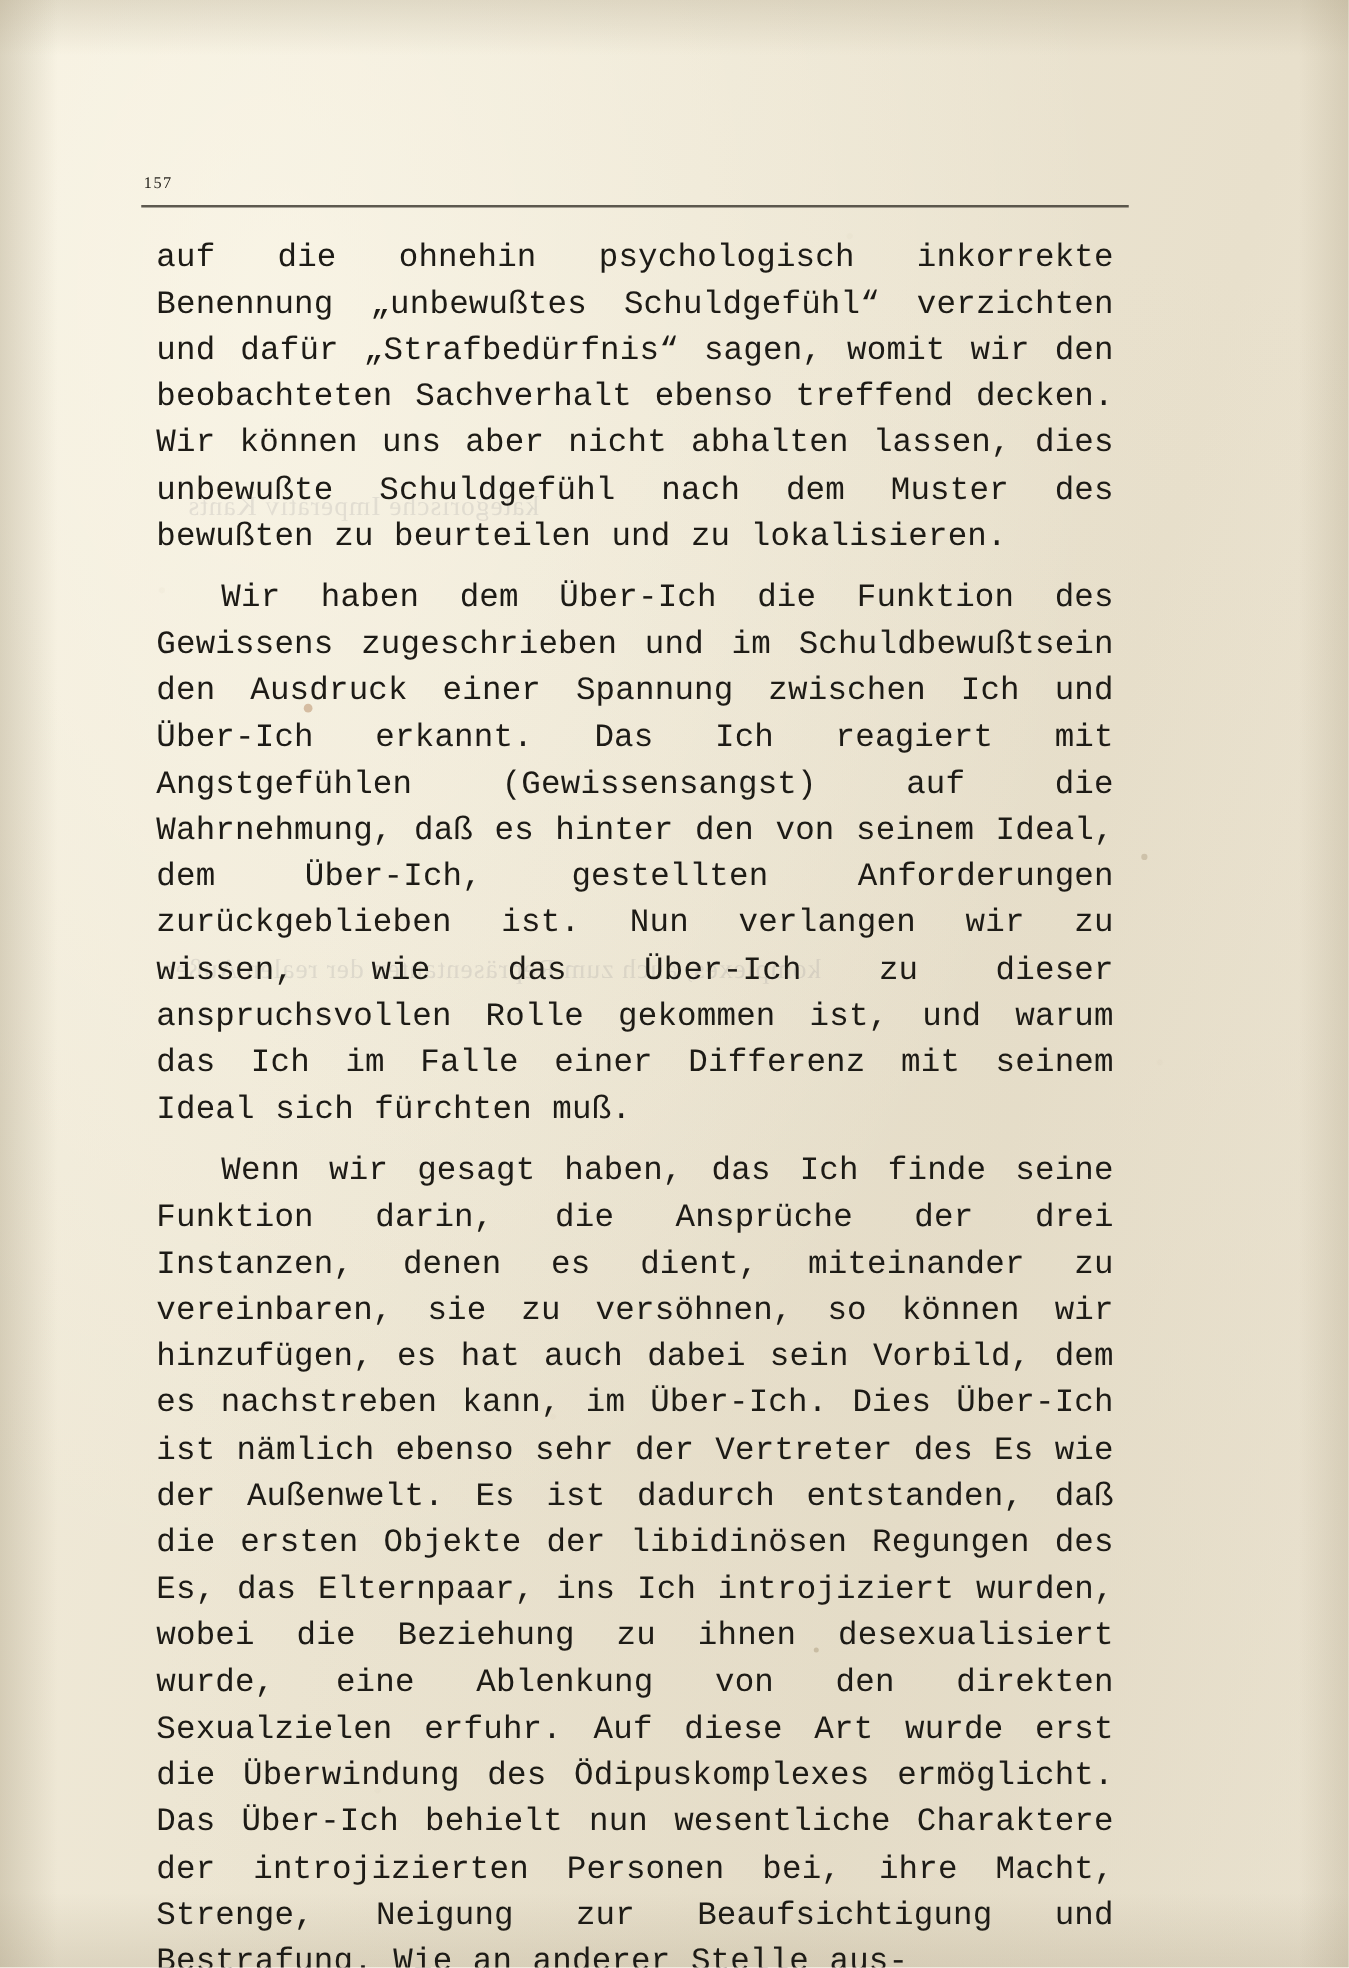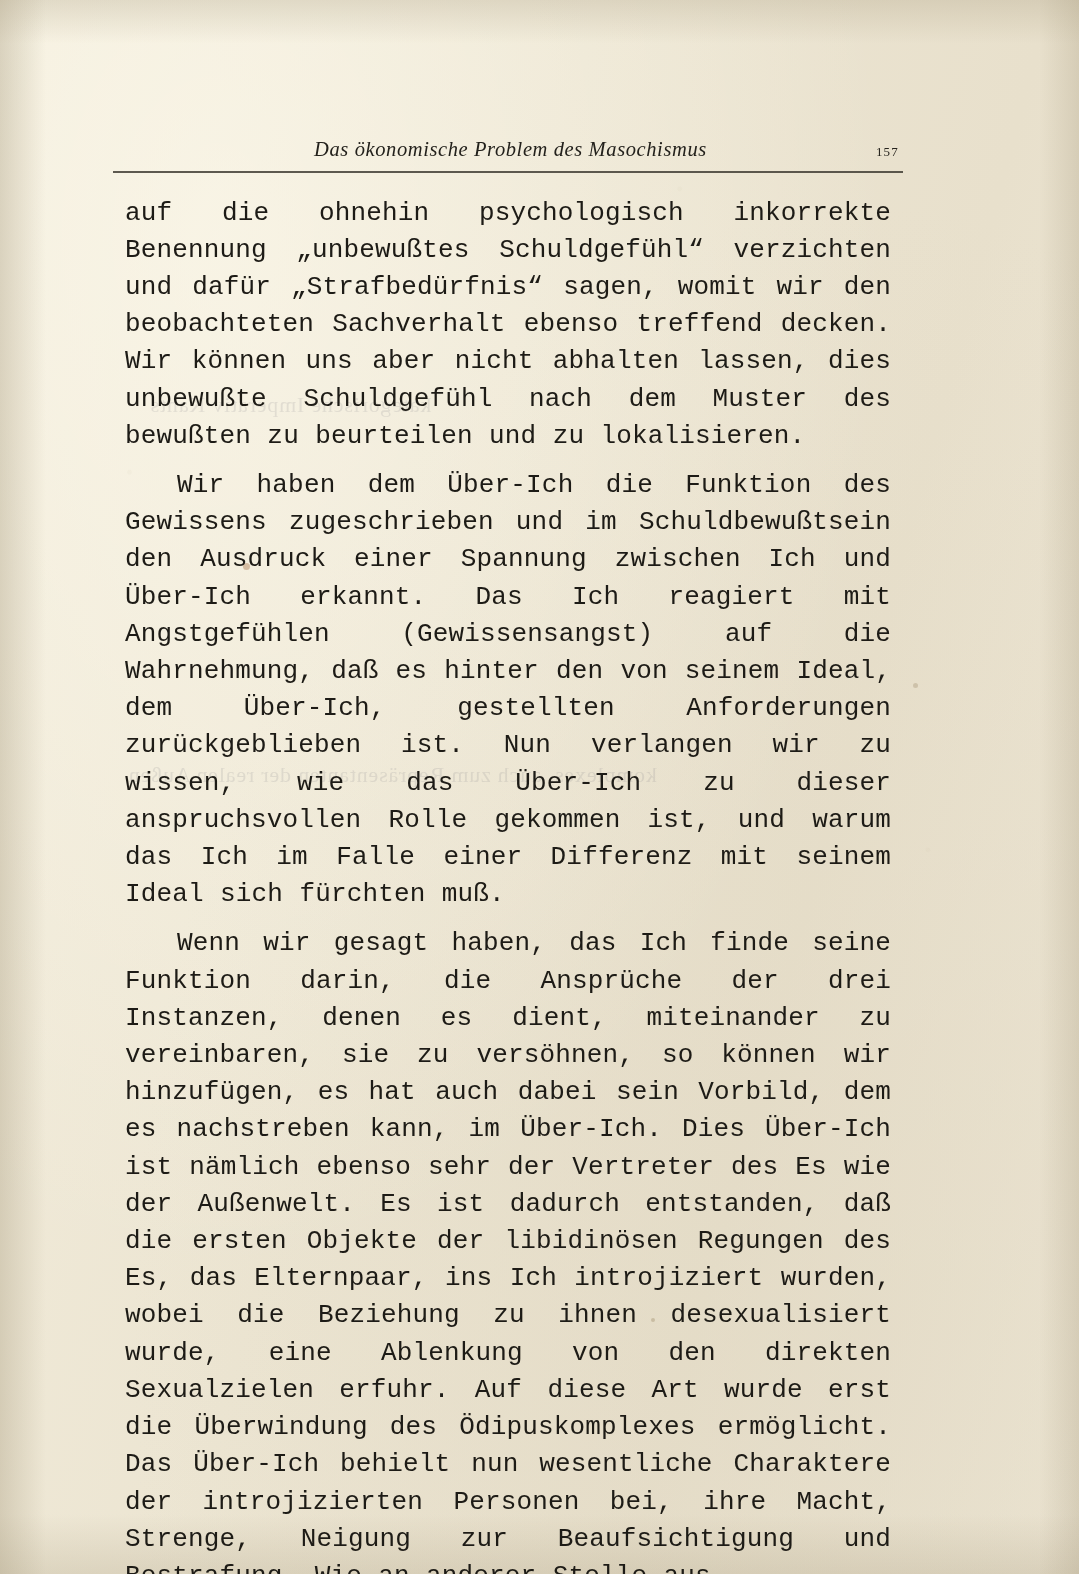--- a/index.html
+++ b/index.html
@@ -144,21 +144,20 @@
   <div class="ghost" style="left:150px; top:392px;">kategorische Imperativ Kants</div>
   <div class="ghost" style="left:128px; top:762px;">komplexes, auch zum Repräsentanten der realen Außen</div>
 
   <div class="speck" style="left:243px; top:563px; width:7px; height:7px; background:rgba(176,126,86,0.45);"></div>
   <div class="speck" style="left:651px; top:1318px; width:4px; height:4px; background:rgba(150,130,95,0.35);"></div>
   <div class="speck" style="left:913px; top:683px; width:5px; height:5px; background:rgba(150,130,95,0.30);"></div>
 
   <div class="content">
 
     <div class="header-row">
-      <div class="running-head">Das ökonomische Problem des Masochismus</div>
       <div class="page-number">157</div>
     </div>
 
     <div class="rule"></div>
 
     <div class="body-text">
       <p>auf die ohnehin psychologisch inkorrekte Benennung „unbewußtes Schuldgefühl“ verzichten und dafür „Strafbedürfnis“ sagen, womit wir den beobachteten Sachverhalt ebenso treffend decken. Wir können uns aber nicht abhalten lassen, dies unbewußte Schuldgefühl nach dem Muster des bewußten zu beurteilen und zu lokalisieren.</p>
       <p class="indent">Wir haben dem Über-Ich die Funktion des Gewissens zugeschrieben und im Schuldbewußtsein den Ausdruck einer Spannung zwischen Ich und Über-Ich erkannt. Das Ich reagiert mit Angstgefühlen (Gewissensangst) auf die Wahrnehmung, daß es hinter den von seinem Ideal, dem Über-Ich, gestellten Anforderungen zurückgeblieben ist. Nun verlangen wir zu wissen, wie das Über-Ich zu dieser anspruchsvollen Rolle gekommen ist, und warum das Ich im Falle einer Differenz mit seinem Ideal sich fürchten muß.</p>
       <p class="indent">Wenn wir gesagt haben, das Ich finde seine Funktion darin, die Ansprüche der drei Instanzen, denen es dient, miteinander zu vereinbaren, sie zu versöhnen, so können wir hinzufügen, es hat auch dabei sein Vorbild, dem es nachstreben kann, im Über-Ich. Dies Über-Ich ist nämlich ebenso sehr der Vertreter des Es wie der Außenwelt. Es ist dadurch entstanden, daß die ersten Objekte der libidinösen Regungen des Es, das Elternpaar, ins Ich introjiziert wurden, wobei die Beziehung zu ihnen desexualisiert wurde, eine Ablenkung von den direkten Sexualzielen erfuhr. Auf diese Art wurde erst die Überwindung des Ödipuskomplexes ermöglicht. Das Über-Ich behielt nun wesentliche Charaktere der introjizierten Personen bei, ihre Macht, Strenge, Neigung zur Beaufsichtigung und Bestrafung. Wie an anderer Stelle aus-</p>
     </div>

